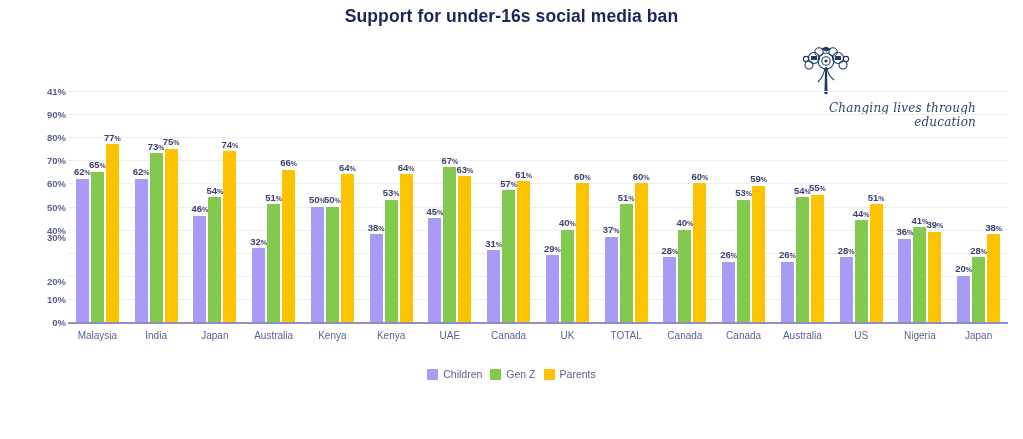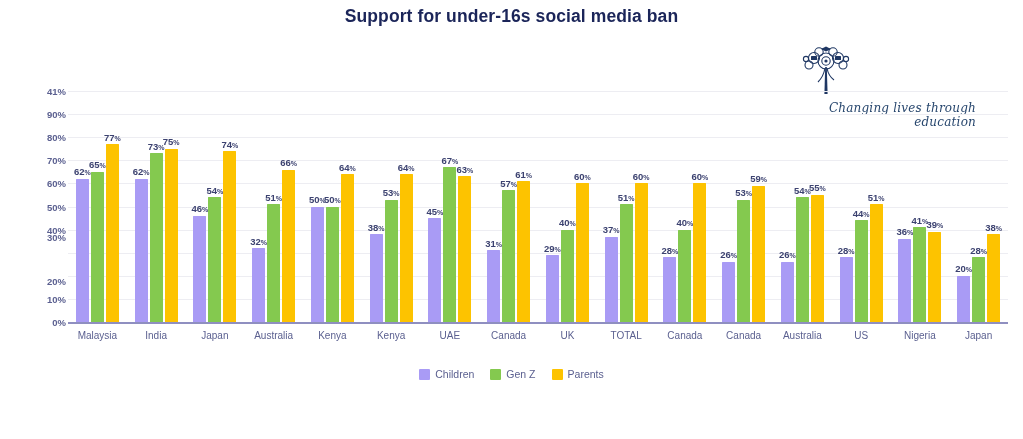--- a/index.html
+++ b/index.html
@@ -178,21 +178,21 @@
 
   
   .legend {
     position: absolute;
     left: 0;
     top: 368px;
     width: 1023px;
     display: flex;
     justify-content: center;
     align-items: center;
-    gap: 16px;
+    gap: 8px;
   }
   .legend-item {
     display: flex;
     align-items: center;
     gap: 5px;
   }
   .legend-swatch {
     width: 11px;
     height: 11px;
     border-radius: 1px;

